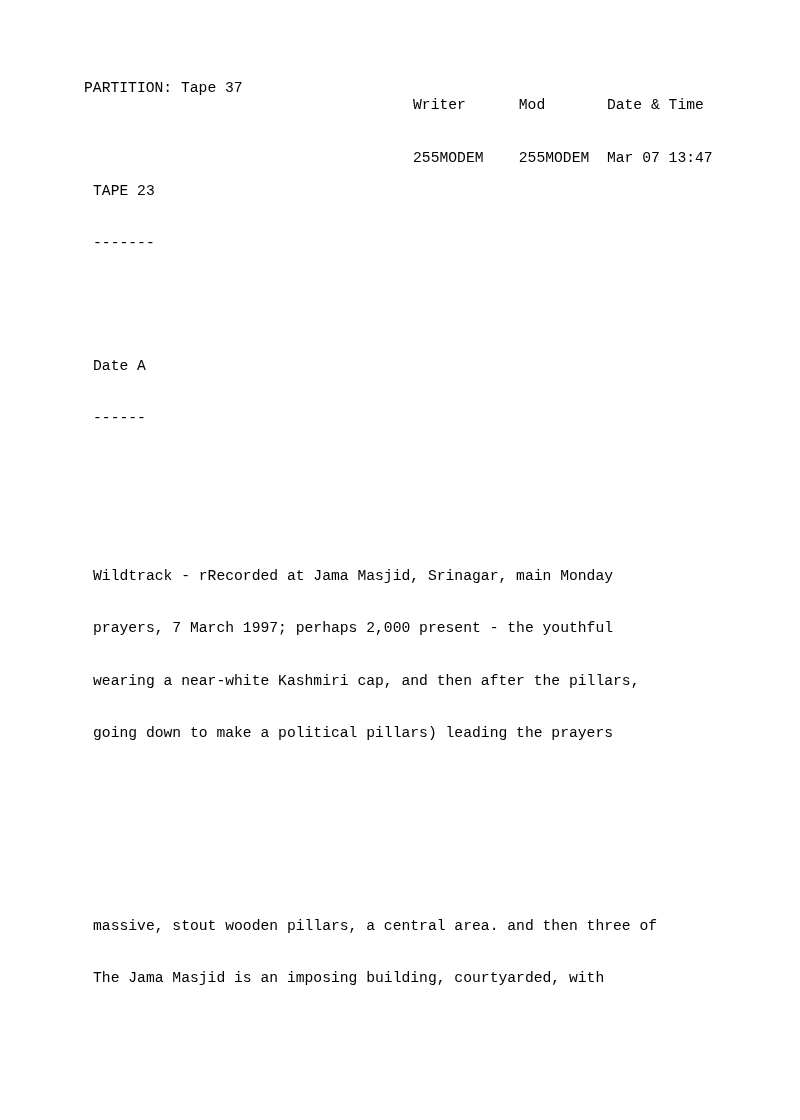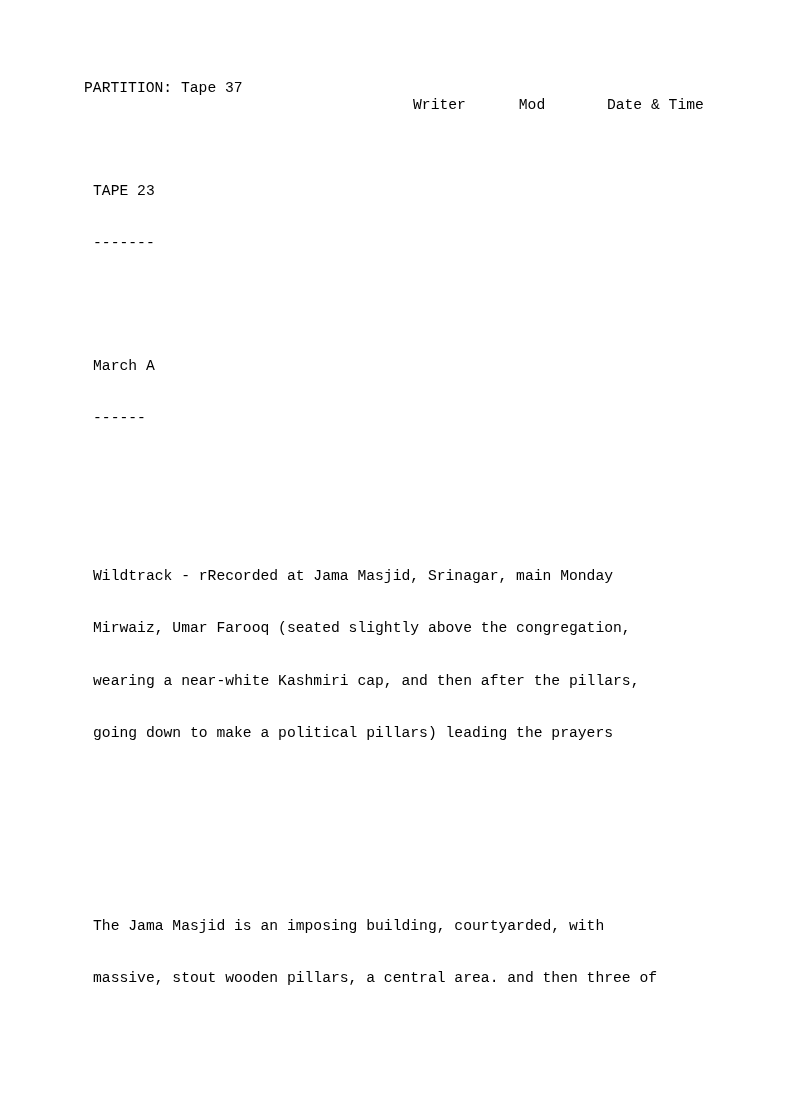--- a/index.html
+++ b/index.html
@@ -62,44 +62,45 @@
 </style>
 </head>
 <body style="background: rgb(255, 255, 255); color: rgb(0, 0, 0);">
 
 <div class="page">
 
   <div class="header">
     <span class="hdr-partition">PARTITION: Tape 37</span>
     <span class="hdr-cols">
       <span class="ln">Writer      Mod       Date &amp; Time</span>
+      <span class="ln">255MODEM    255MODEM  Mar 07 13:47</span>
     </span>
   </div>
 
   <div class="body-block">
 
     <span class="ln">TAPE 23</span>
     <span class="ln">-------</span>
     <span class="blank"></span>
 
-    <span class="ln">March A</span>
+    <span class="ln">Date A</span>
     <span class="ln">------</span>
     <span class="blank"></span>
 
     <div>
       <span class="ln">Wildtrack - rRecorded at Jama Masjid, Srinagar, main Monday</span>
-      <span class="ln">Mirwaiz, Umar Farooq (seated slightly above the congregation,</span>
+      <span class="ln">prayers, 7 March 1997; perhaps 2,000 present - the youthful</span>
       <span class="ln">wearing a near-white Kashmiri cap, and then after the pillars,</span>
       <span class="ln">going down to make a political pillars) leading the prayers</span>
     </div>
     <span class="blank"></span>
 
     <div>
+      <span class="ln">massive, stout wooden pillars, a central area. and then three of</span>
       <span class="ln">The Jama Masjid is an imposing building, courtyarded, with</span>
-      <span class="ln">massive, stout wooden pillars, a central area. and then three of</span>
       
       
     </div>
     
     
 
     
   </div>
 </div>
 

